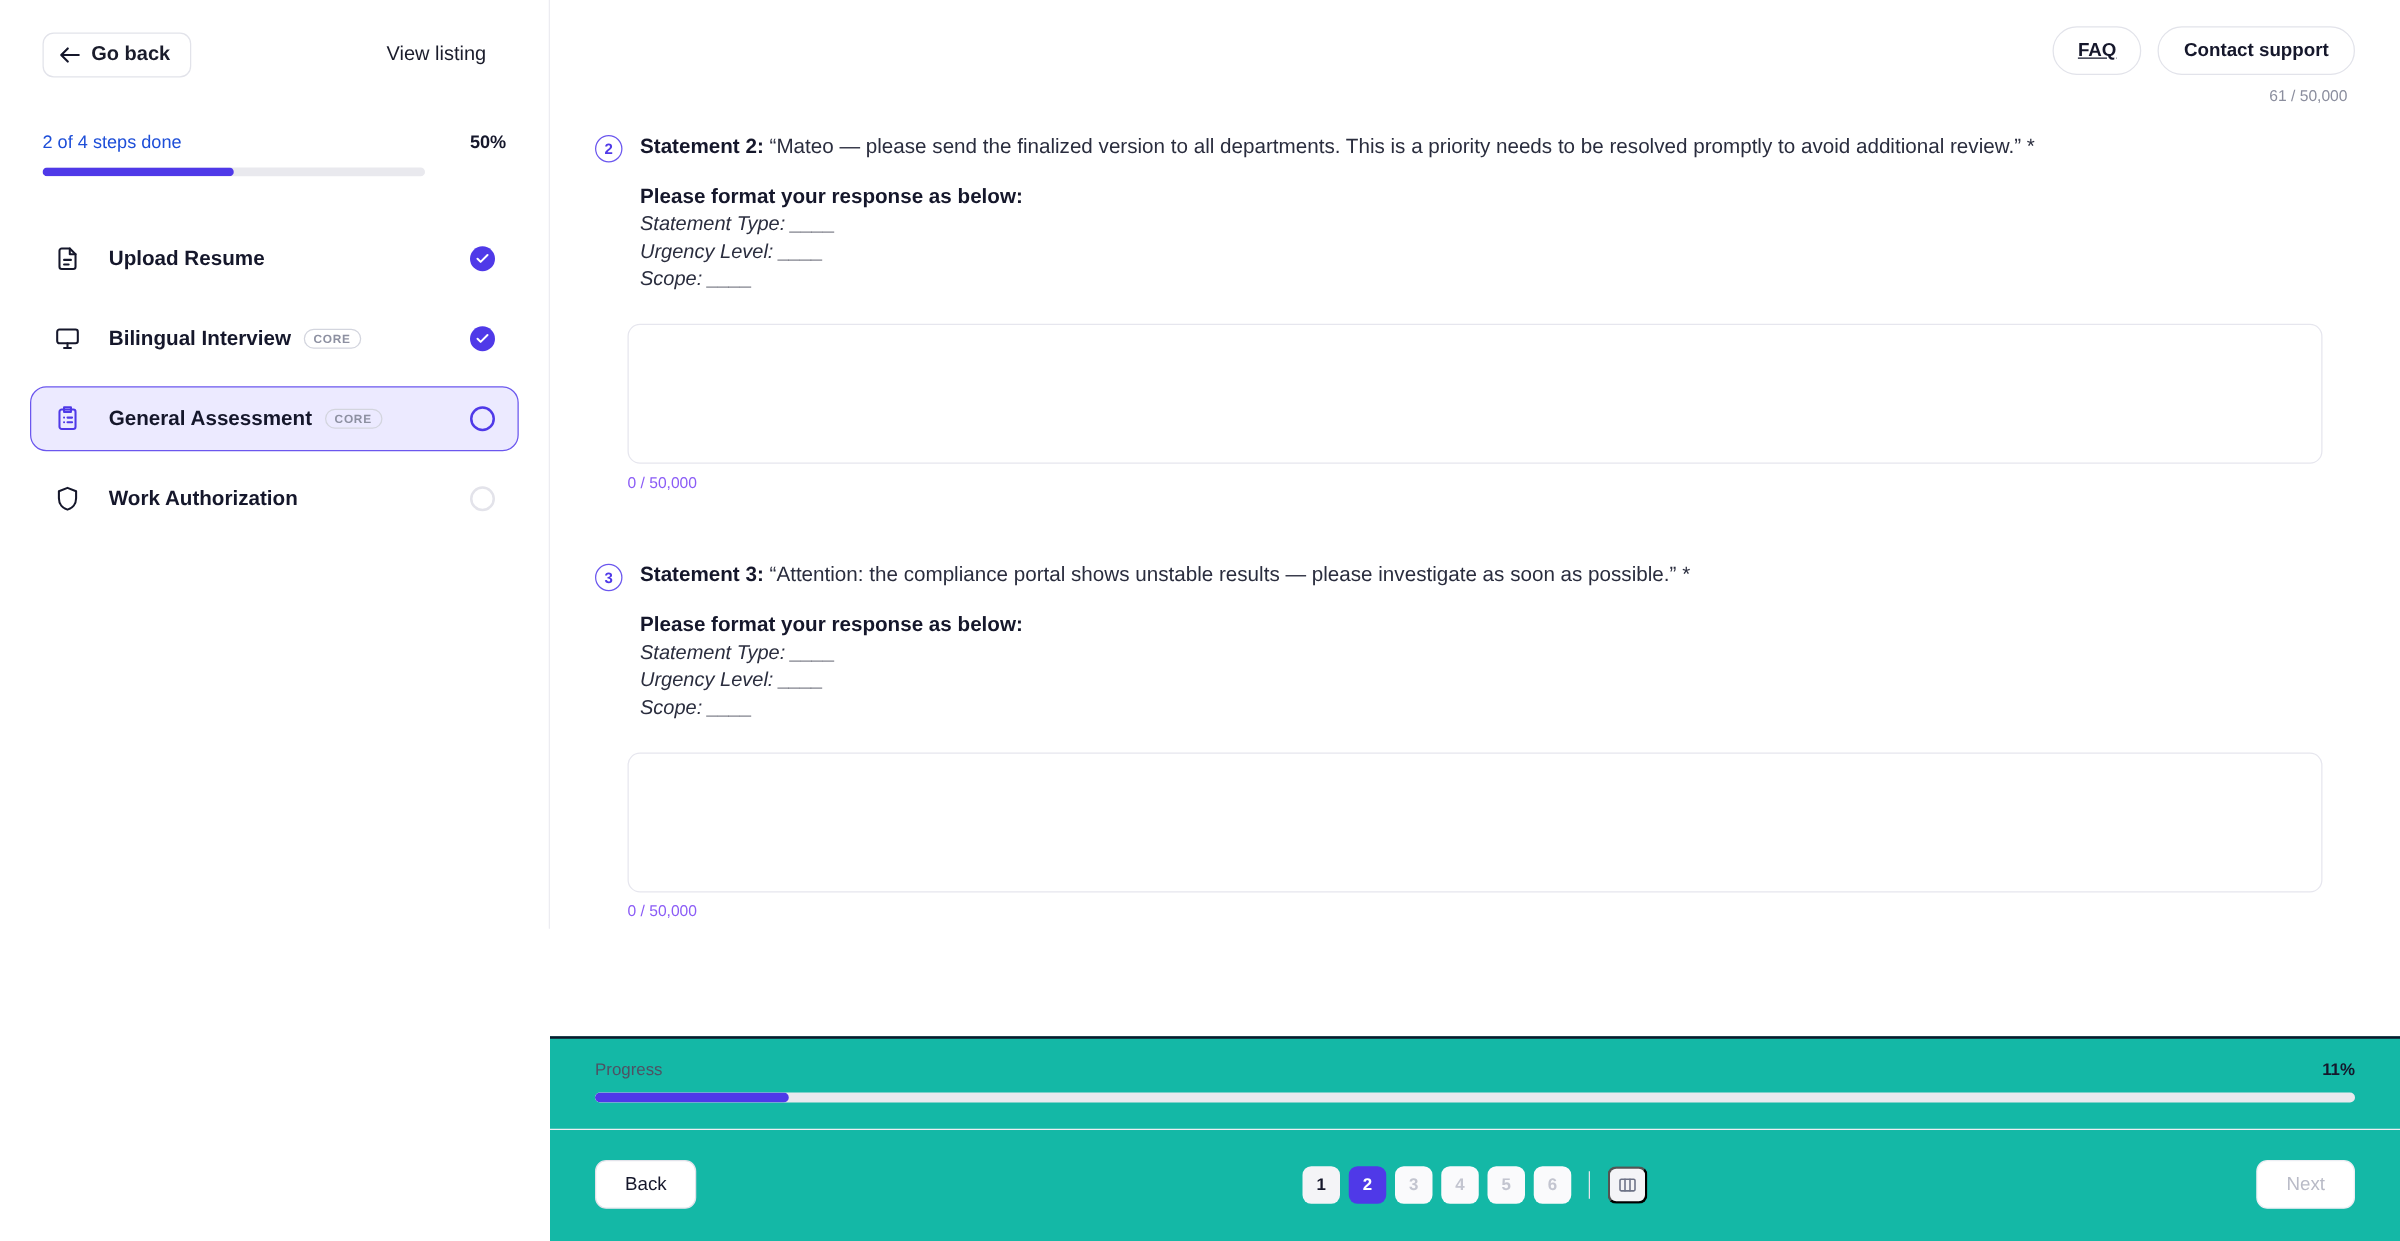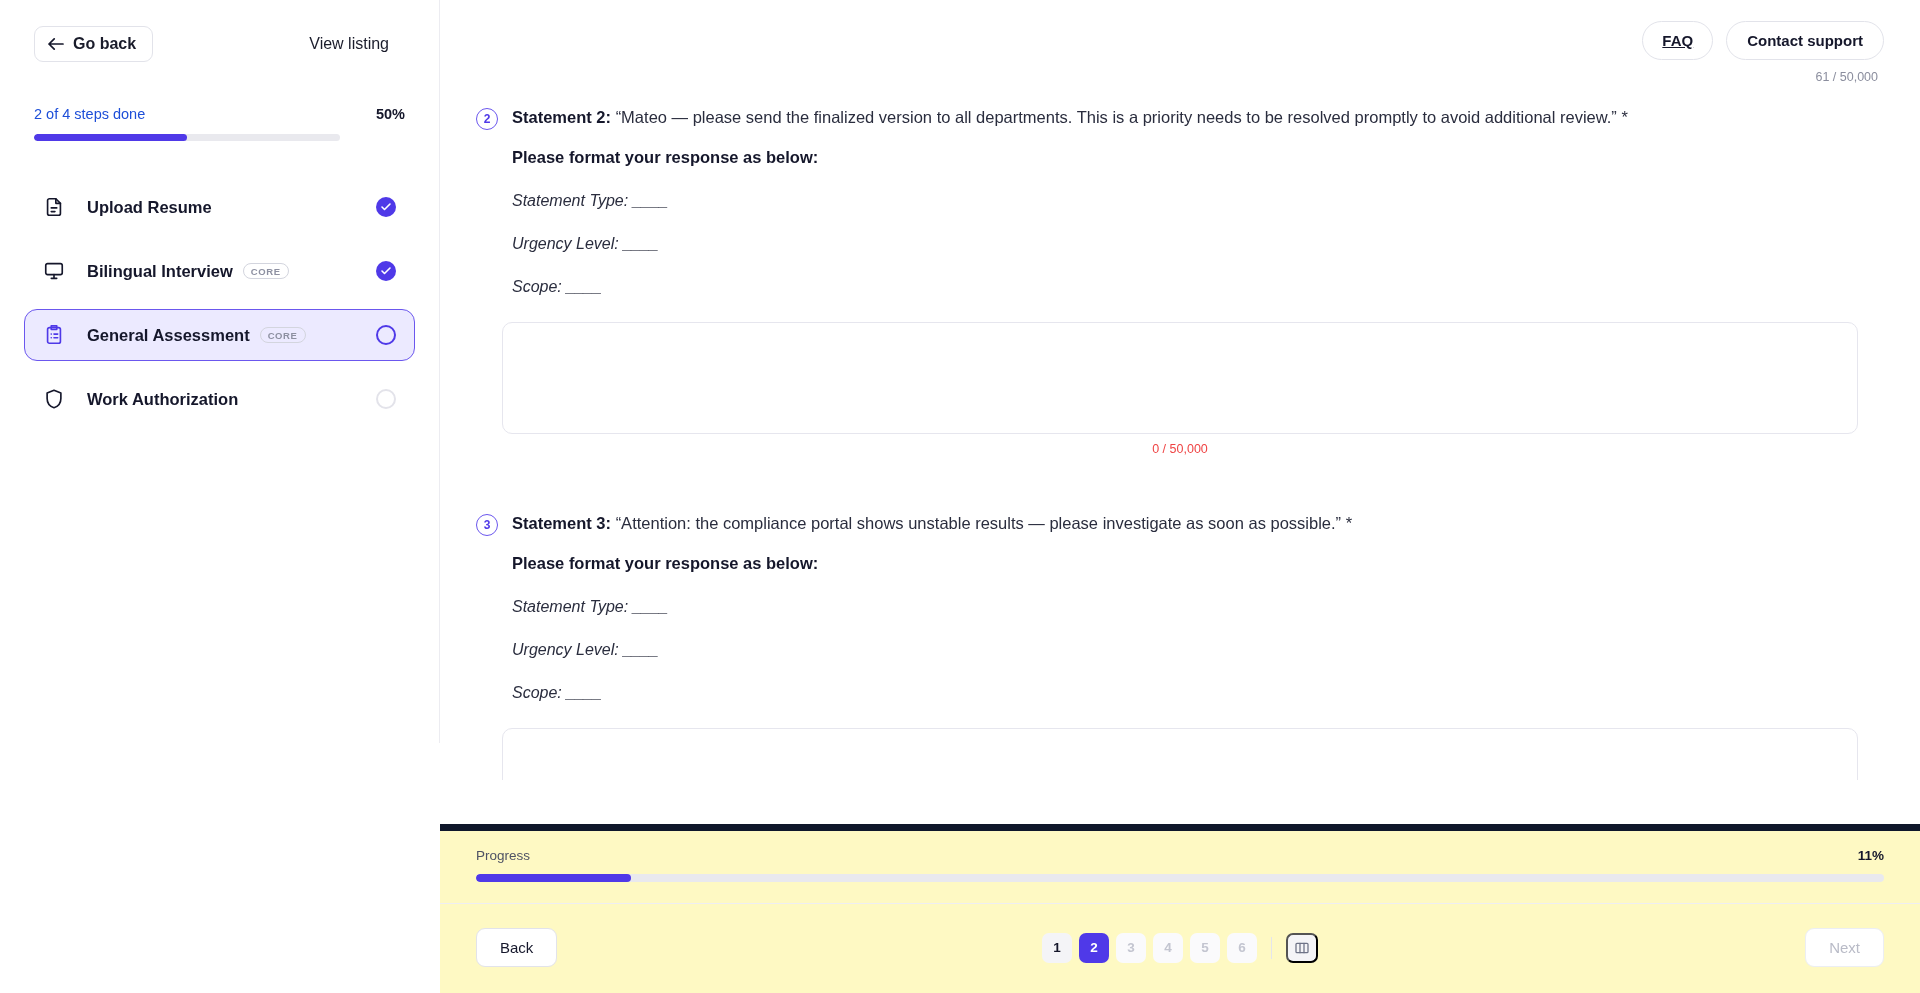--- a/index.html
+++ b/index.html
@@ -116,34 +116,34 @@
     width: 22px; height: 22px; border-radius: 50%;
     border: 1.4px solid #6b57ee; color: #4f39e8;
     font-size: 12px; font-weight: 700;
     display: flex; align-items: center; justify-content: center;
     flex-shrink: 0; margin-top: 2px;
   }
   .q-text { font-size: 16.5px; line-height: 1.45; color: #2a2d3e; }
   .q-text b { color: #15172b; font-weight: 700; }
   .q-star { color: #2a2d3e; }
   .fmt-title { font-size: 16.5px; font-weight: 700; color: #15172b; margin-top: 18px; }
-  .fmt-line { font-size: 16px; font-style: italic; color: #2a2d3e; margin-top: 25px; }
+  .fmt-line { font-size: 16px; font-style: italic; color: #2a2d3e; margin-top: 4px; }
 
   .ta-wrap { margin: 26px 0 0 26px; margin-right: 26px; }
   .ta {
     width: 100%; border: 1px solid #e6e6ee; border-radius: 10px;
     background: #fff; resize: none; outline: none;
     font-family: "Liberation Sans", sans-serif;
     font-size: 15px; color: #2a2d3e; padding: 14px 16px;
     display: block;
   }
-  .ta-counter { text-align: center; font-size: 12.5px; color: #ef4444; margin-top: 8px; }
+  .ta-counter { text-align: left; font-size: 12.5px; color: #8b5cf6; margin-top: 8px; }
 
   
-  .footer { flex-shrink: 0; border-top: 7px solid #0f172a; background: #fef9c3; margin-top: 44px; }
+  .footer { flex-shrink: 0; border-top: 2px solid #0f172a; background: #14b8a6; margin-top: 44px; }
   .prog-row {
     display: flex; justify-content: space-between; align-items: baseline;
     padding: 17px 36px 0 36px;
   }
   .prog-label { font-size: 13.5px; color: #4e5264; }
   .prog-pct { font-size: 13.5px; font-weight: 700; color: #15172b; }
   .prog-track {
     margin: 11px 36px 0 36px;
     height: 8px; background: #e9e9ee; border-radius: 99px; overflow: hidden;
   }

